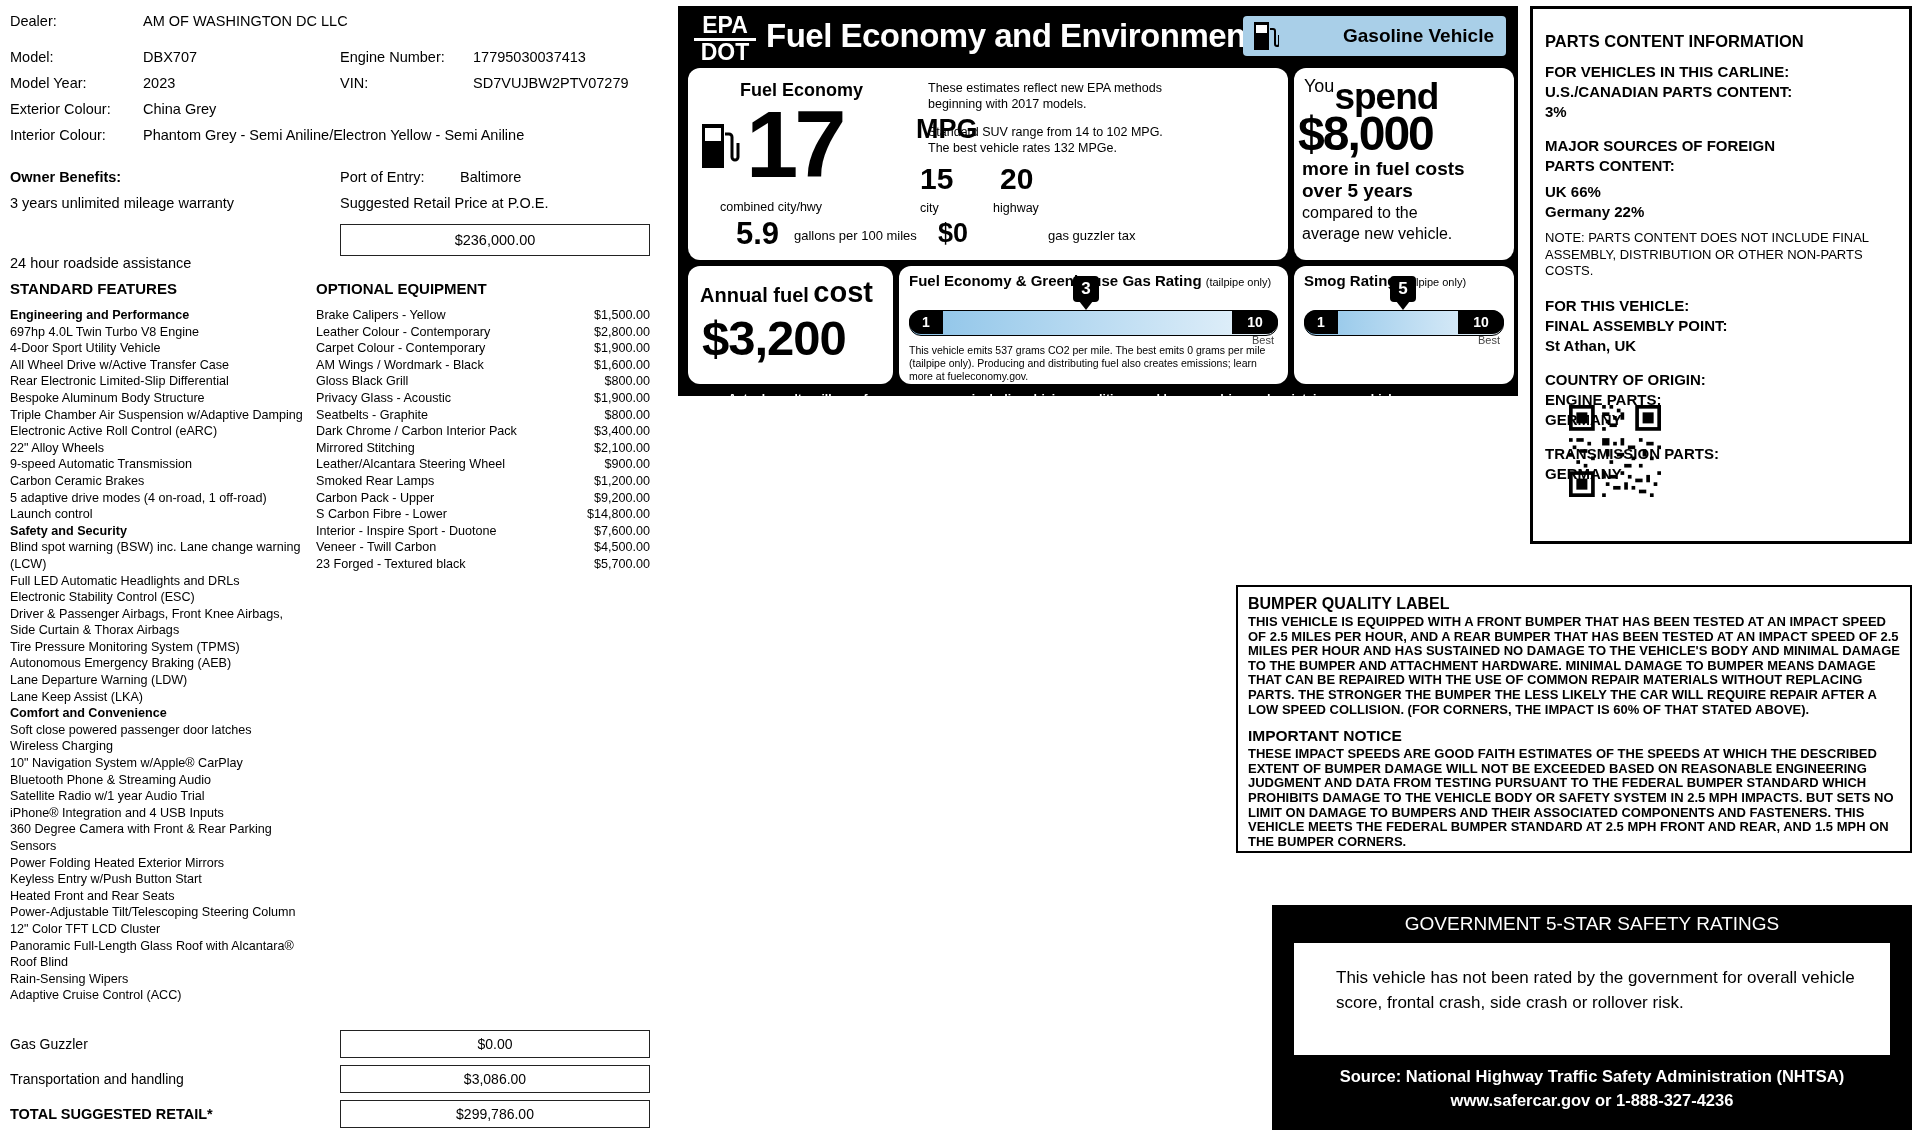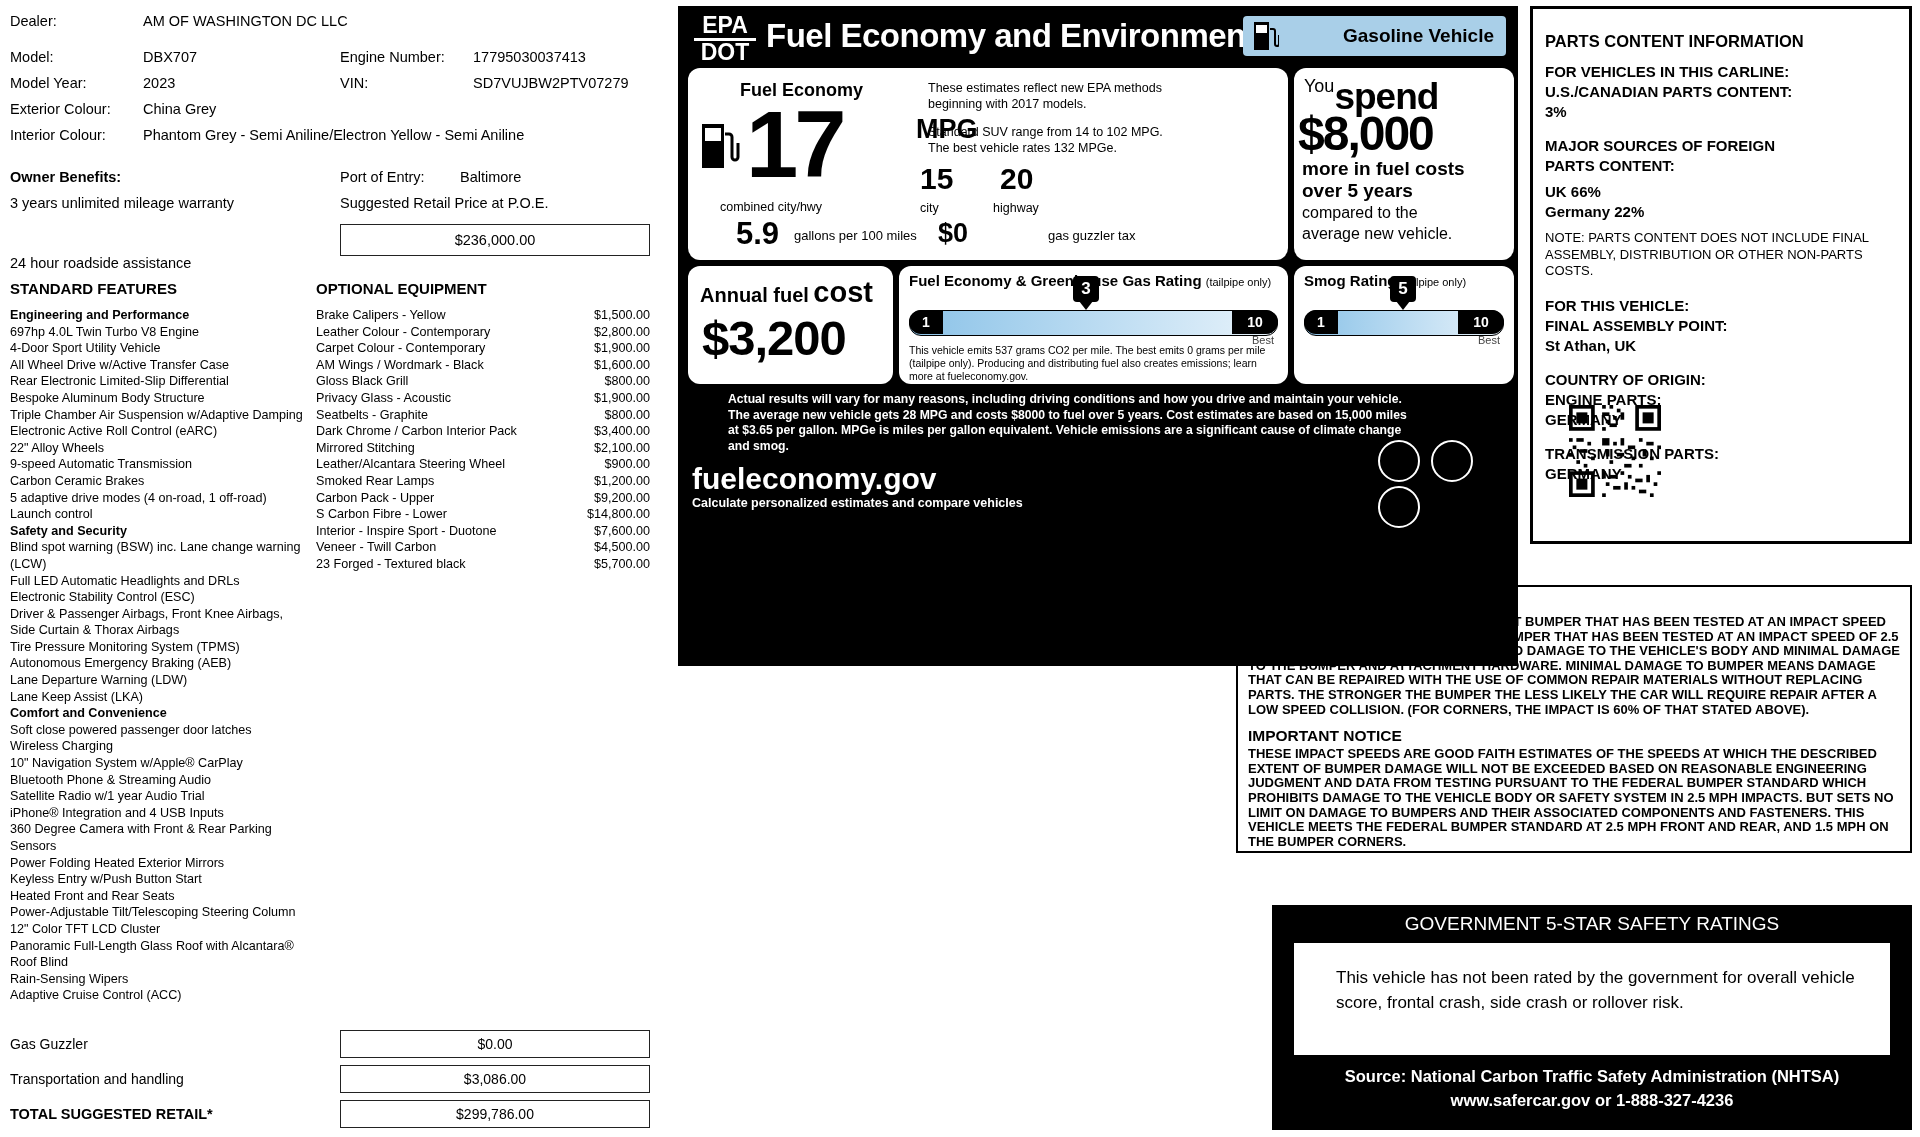--- a/index.html
+++ b/index.html
@@ -33,21 +33,21 @@
   .optline .pr{width:86px;text-align:right;flex:0 0 86px;}
 
   .totals{position:absolute;left:10px;top:1030px;width:640px;}
   .totrow{display:flex;align-items:center;margin-bottom:7px;}
   .totrow .lab{width:330px;flex:0 0 330px;font-size:14px;}
   .totrow .lab.bold{font-weight:bold;font-size:14.5px;}
   .totrow .box{flex:1;border:1.5px solid #222;height:26px;line-height:26px;
                text-align:center;font-size:14px;}
 
   
-  .epa{position:absolute;left:678px;top:6px;width:840px;height:660px;
+  .epa{position:absolute;left:678px;top:6px;width:840px;height:390px;
        border:4px solid #000;background:#000;box-sizing:border-box;}
   .epaInner{position:absolute;inset:0;}
   .epaHeadBar{position:absolute;left:0;top:0;right:0;height:52px;background:#000;}
   .epaLogo{position:absolute;left:12px;top:4px;width:62px;color:#fff;
            font-weight:bold;font-size:23px;line-height:23px;text-align:center;}
   .epaLogo .l1{border-bottom:3px solid #fff;padding-bottom:1px;}
   .epaTitle{position:absolute;left:84px;top:7px;color:#fff;font-weight:bold;
             font-size:33px;letter-spacing:-.5px;}
   .gasTag{position:absolute;right:8px;top:6px;width:263px;height:40px;
           background:#a9cfe8;border-radius:4px;}
@@ -539,17 +539,17 @@
     <div class="bBody">THIS VEHICLE IS EQUIPPED WITH A FRONT BUMPER THAT HAS BEEN TESTED AT AN IMPACT SPEED OF 2.5 MILES PER HOUR, AND A REAR BUMPER THAT HAS BEEN TESTED AT AN IMPACT SPEED OF 2.5 MILES PER HOUR AND HAS SUSTAINED NO DAMAGE TO THE VEHICLE'S BODY AND MINIMAL DAMAGE TO THE BUMPER AND ATTACHMENT HARDWARE. MINIMAL DAMAGE TO BUMPER MEANS DAMAGE THAT CAN BE REPAIRED WITH THE USE OF COMMON REPAIR MATERIALS WITHOUT REPLACING PARTS. THE STRONGER THE BUMPER THE LESS LIKELY THE CAR WILL REQUIRE REPAIR AFTER A LOW SPEED COLLISION. (FOR CORNERS, THE IMPACT IS 60% OF THAT STATED ABOVE).</div>
     <div class="bSub">IMPORTANT NOTICE</div>
     <div class="bBody">THESE IMPACT SPEEDS ARE GOOD FAITH ESTIMATES OF THE SPEEDS AT WHICH THE DESCRIBED EXTENT OF BUMPER DAMAGE WILL NOT BE EXCEEDED BASED ON REASONABLE ENGINEERING JUDGMENT AND DATA FROM TESTING PURSUANT TO THE FEDERAL BUMPER STANDARD WHICH PROHIBITS DAMAGE TO THE VEHICLE BODY OR SAFETY SYSTEM IN 2.5 MPH IMPACTS. BUT SETS NO LIMIT ON DAMAGE TO BUMPERS AND THEIR ASSOCIATED COMPONENTS AND FASTENERS. THIS VEHICLE MEETS THE FEDERAL BUMPER STANDARD AT 2.5 MPH FRONT AND REAR, AND 1.5 MPH ON THE BUMPER CORNERS.</div>
   </div>
 
   <div class="nhtsa">
     <div class="nTitle">GOVERNMENT 5-STAR SAFETY RATINGS</div>
     <div class="nBox">
       <div class="nBoxTxt">This vehicle has not been rated by the government for overall vehicle score, frontal crash, side crash or rollover risk.</div>
     </div>
-    <div class="nSrc">Source: National Carbon Traffic Safety Administration (NHTSA)</div>
+    <div class="nSrc">Source: National Highway Traffic Safety Administration (NHTSA)</div>
     <div class="nUrl">www.safercar.gov or 1-888-327-4236</div>
   </div>
 
 </div>
 
 </body></html>

